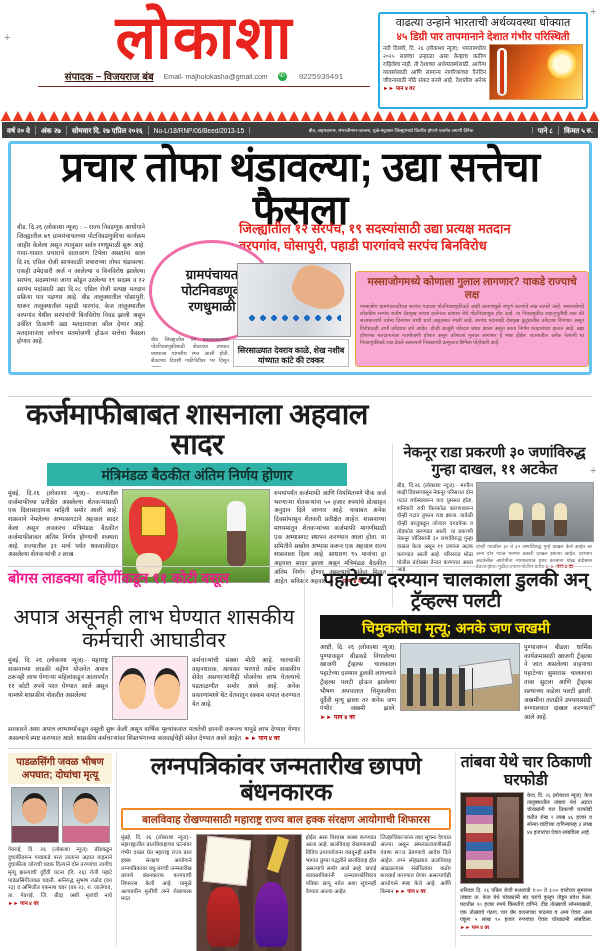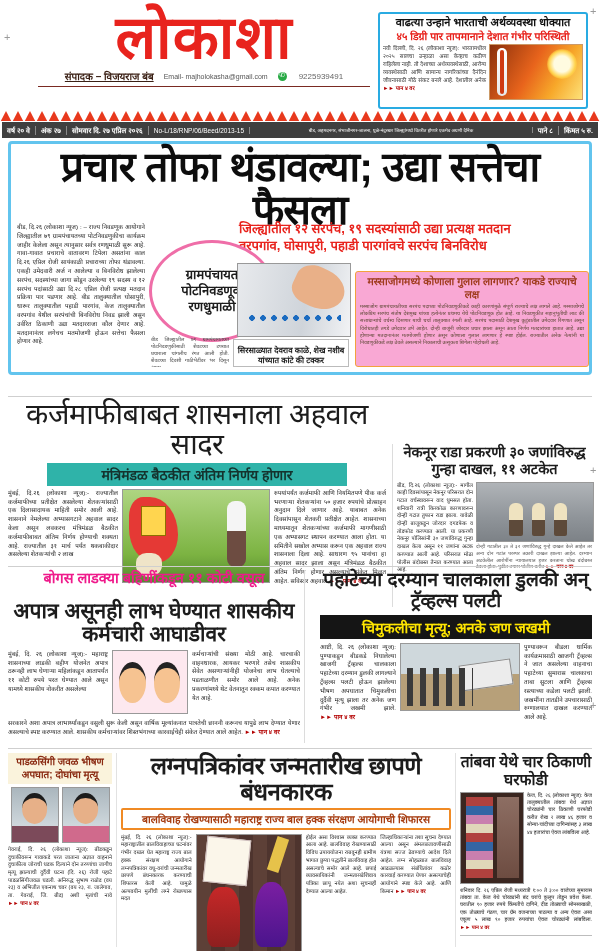--- a/index.html
+++ b/index.html
@@ -14,21 +14,21 @@
   .mast-row{display:flex;align-items:center;justify-content:center;gap:10px;
             border-bottom:1px solid #7a2a22;padding:2px 0 3px;margin-top:-2px;}
   .mast-ed{font-size:10px;font-weight:800;color:#3a1f14;white-space:nowrap;text-decoration:underline;}
   .mast-em{font-size:7px;color:#555;white-space:nowrap;}
   .phone{display:flex;gap:12px;font-size:8px;color:#666;}
   .phone-ic{width:9px;height:9px;border-radius:50%;background:#27a944;display:inline-block;position:relative;}
   .phone-ic::before{content:"✆";position:absolute;left:1.5px;top:-1px;font-size:7px;color:#fff;}
 
   .wbox{position:absolute;left:378px;top:12px;width:210px;height:97px;border:2px solid #29abe2;
         border-radius:3px;padding:2px 3px;box-sizing:border-box;background:#fff;}
-  .wb-h{font-size:11px;font-weight:700;text-align:center;line-height:1.15;color:#111;}
+  .wb-h{font-size:11px;font-weight:400;text-align:center;line-height:1.15;color:#111;}
   .wb-s{font-size:10.5px;font-weight:800;text-align:center;line-height:1.15;color:#e8231d;margin-top:1px;}
   .wb-row{display:flex;gap:3px;margin-top:2px;}
   .wb-body{margin:0;font-size:5.6px;line-height:1.45;text-align:justify;width:104px;color:#333;}
   .photo{position:relative;overflow:hidden;border:1px solid #999;flex:none;}
   .thermo{width:92px;height:54px;background:linear-gradient(120deg,#8a2f0b,#e8641c 45%,#f7a82a 72%,#fde27a);border:1px solid #c96;}
   .sun{position:absolute;right:5px;top:4px;width:30px;height:30px;border-radius:50%;
        background:radial-gradient(circle,#fffbe0 0 38%,#ffd34d 62%,rgba(255,211,77,0) 75%);}
   .mercury{position:absolute;left:7px;top:3px;bottom:3px;width:10px;background:linear-gradient(#fff,#e8e8e8);border-radius:5px;}
   .mercury::after{content:"";position:absolute;left:3px;top:2px;bottom:2px;width:4px;background:#cf3a12;border-radius:2px;}
 
@@ -63,21 +63,21 @@
   .ld-cap-t{font-size:8px;font-weight:800;text-align:center;line-height:1.25;}
   .ld-cap-b{font-size:4.8px;line-height:1.4;text-align:justify;color:#555;margin-top:1px;}
   .ld-mass{position:absolute;left:344px;top:127px;width:234px;bottom:5px;border:1.5px solid #f2a23c;
            background:#f9a8d4;border-radius:3px;padding:3px 4px;box-sizing:border-box;overflow:hidden;}
   .ld-mass-t{font-size:10.5px;font-weight:800;color:#a03c1e;text-align:center;line-height:1.25;}
   .ld-mass-b{font-size:5px;line-height:1.42;text-align:justify;color:#5a4632;margin-top:2px;}
 
   
   .sec2{position:absolute;left:8px;top:396px;width:584px;height:167px;border-top:1px solid #cfcfcf;}
   .s2-left{position:absolute;left:0;top:2px;width:378px;height:163px;}
-  .s2-h{font-size:29px;font-weight:400;text-align:center;line-height:1.05;letter-spacing:-0.5px;}
+  .s2-h{font-size:29px;font-weight:700;text-align:center;line-height:1.05;letter-spacing:-0.5px;}
   .s2-teal{width:300px;margin:3px auto 3px;background:#2fb3a9;color:#14332e;font-size:14px;
            font-weight:800;text-align:center;padding:2px 0;}
   .s2-row{display:flex;gap:4px;height:96px;}
   .s2-colA{width:110px;}
   .farm{width:146px;height:92px;background:linear-gradient(#aed581,#7cb342 70%,#558b2f);}
   .map{position:absolute;left:4%;top:8%;width:34%;height:72%;background:#e53935;border-radius:30% 60% 45% 55%;}
   .bank{position:absolute;left:12%;top:18%;width:16%;height:30%;background:#ffd54f;border:1px solid #8d6e00;}
   .sack{position:absolute;left:9%;bottom:5%;width:18%;height:26%;background:#efe4c8;border-radius:40% 40% 50% 50%;}
   .farmer{position:absolute;right:16%;top:12%;width:13%;height:72%;background:linear-gradient(#f5f5f5 0 45%,#6d4c41 45%);border-radius:8px;}
   .s2-colB{flex:1;}
@@ -87,22 +87,22 @@
   .s2r-body{width:76px;font-size:5.4px;}
   .s2r-col{flex:1;}
   .police{width:100%;height:58px;background:linear-gradient(#b0b4b8,#8f9499 60%,#7d8287);}
   .cop{position:absolute;bottom:8%;width:12%;height:58%;background:linear-gradient(#efe3c0 0 52%,#5d4a3a 52%);border-radius:6px 6px 2px 2px;}
   .cop.c1{left:28%;} .cop.c2{left:47%;} .cop.c3{left:66%;}
   .s2r-cap{font-size:4.9px;line-height:1.4;text-align:justify;color:#555;margin-top:2px;}
 
   
   .sec3{position:absolute;left:8px;top:566px;width:584px;height:179px;border-top:1px solid #cfcfcf;}
   .s3-left{position:absolute;left:0;top:3px;width:292px;height:173px;}
-  .s3-kick{font-size:14.5px;font-weight:800;color:#ef1a8b;text-align:center;line-height:1.15;}
-  .s3-h{font-size:21px;font-weight:700;text-align:center;line-height:1.12;margin-top:12px;}
+  .s3-kick{font-size:14.5px;font-weight:800;color:#ef1a8b;text-align:left;line-height:1.15;}
+  .s3-h{font-size:21px;font-weight:400;text-align:center;line-height:1.12;margin-top:18px;}
   .s3-row{display:flex;gap:4px;margin-top:4px;height:66px;}
   .s3-colA{width:100px;}
   .cartoon{width:74px;height:62px;background:#fde8ef;}
   .face{position:absolute;top:18%;width:36%;height:56%;background:#f6c391;border-radius:50%;border-top:6px solid #232323;}
   .face.f1{left:8%;} .face.f2{left:55%;}
   .s3-colB{flex:1;}
   .s3-bottom{margin-top:3px;}
   .s3-right{position:absolute;left:296px;top:3px;width:288px;height:173px;border-left:1px solid #dcdcdc;padding-left:15px;box-sizing:border-box;}
   .s3r-h{font-size:19px;font-weight:800;text-align:center;line-height:1.1;}
   .s3r-strip{background:#151515;color:#ffe600;font-size:14.5px;font-weight:800;text-align:center;

